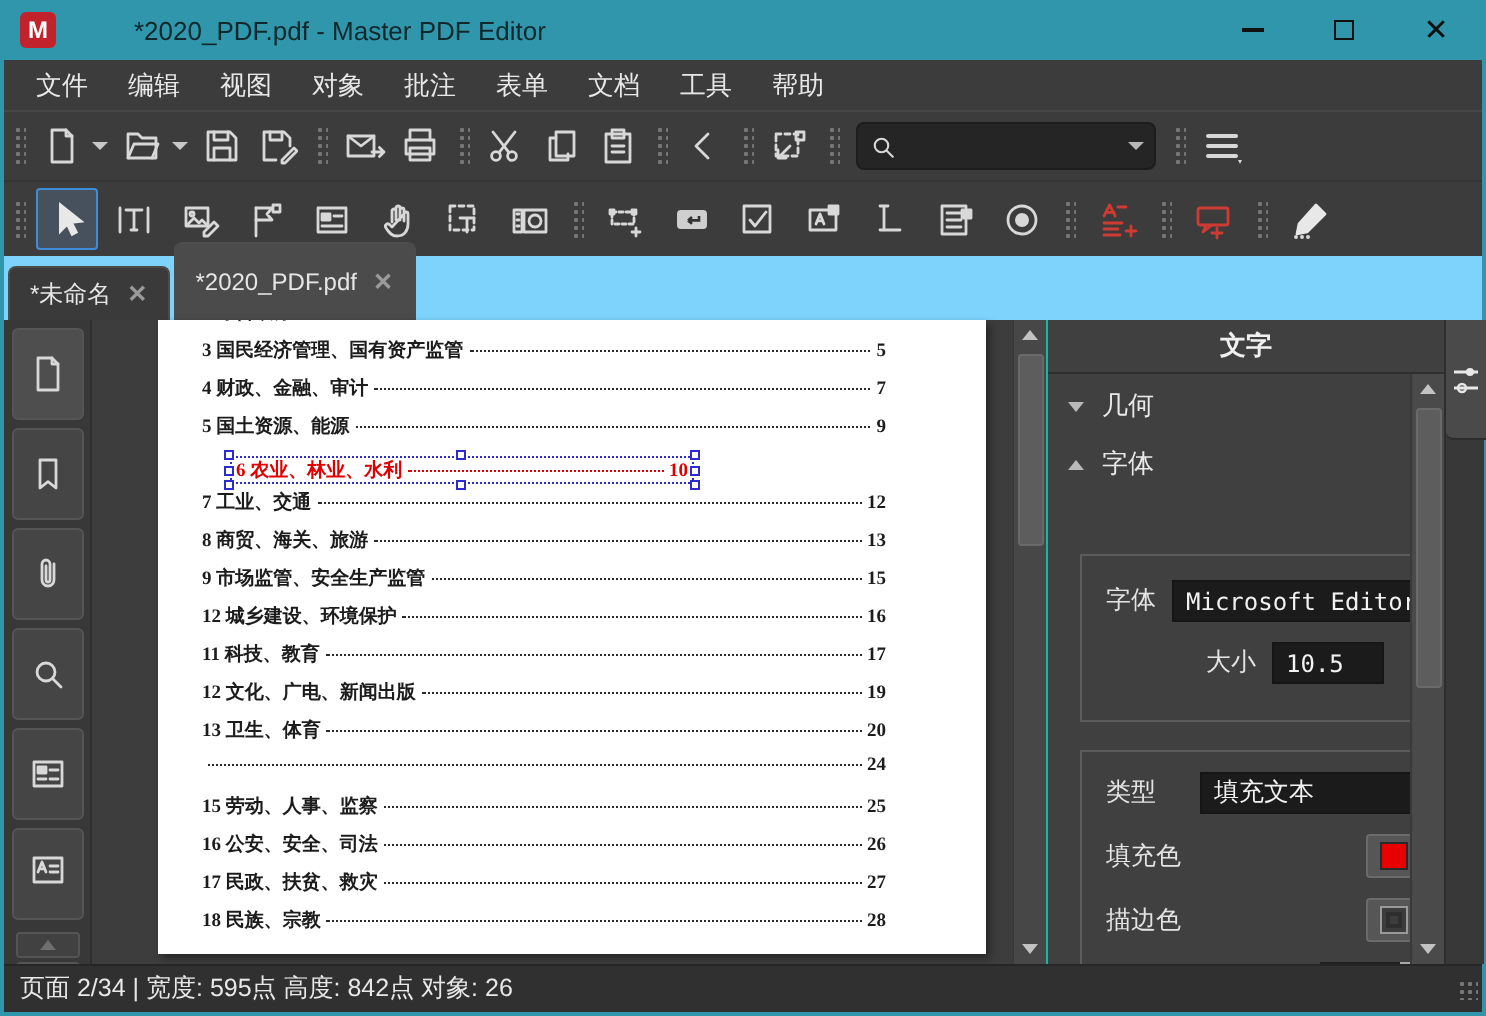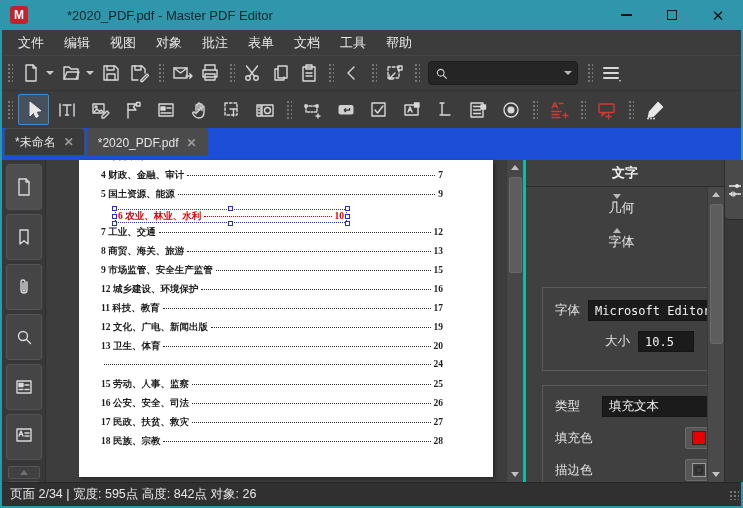--- a/index.html
+++ b/index.html
@@ -39,25 +39,25 @@
               border-top:4px solid #c9c9c9; margin:0 3px 0 1px; }
   .icon-stroke { stroke:#d8d8d8; fill:none; stroke-width:1.4; stroke-linecap:round; stroke-linejoin:round; }
   .icon-red   { stroke:#cf3b31; fill:none; stroke-width:1.4; stroke-linecap:round; stroke-linejoin:round; }
 
   .searchbox { display:flex; align-items:center; width:150px; height:24px; background:#252525;
                border:1px solid #1d1d1d; border-radius:4px; margin:0 4px; padding:0 5px; }
   .searchbox input { flex:1; background:transparent; border:none; outline:none; color:#ddd; font-size:12px; min-width:0; }
   .search-caret { width:0; height:0; border-left:4px solid transparent; border-right:4px solid transparent; border-top:4px solid #b8b8b8; }
 
   
-  .tabbar { height:32px; background:#1d4ed8; display:flex; padding-left:2px; flex:0 0 32px; }
+  .tabbar { height:32px; background:#7dd3fc; display:flex; align-items:flex-end; padding-left:2px; flex:0 0 32px; }
   .tab { height:27px; display:flex; align-items:center; padding:0 10px; margin-right:2px;
          background:#3a3a3a; border:1px solid #4c4c4c; border-bottom:none; border-radius:4px 4px 0 0;
          color:#e6e6e6; font-size:12px; }
-  .tab.active { background:#4b4b4b; height:28px; }
+  .tab.active { background:#4b4b4b; height:39px; }
   .tab-close { color:#9a9a9a; font-size:12px; margin-left:8px; font-weight:bold; }
 
   
   .main { flex:1; display:flex; min-height:0; background:#3d3d3d; }
 
   
   .sidebar { width:44px; background:#383838; border-right:1px solid #2f2f2f; display:flex; flex-direction:column;
              align-items:center; padding-top:4px; overflow:hidden; }
   .sbtn { width:36px; height:46px; margin-bottom:4px; background:#454545; border:1px solid #555;
           border-radius:3px; display:flex; align-items:center; justify-content:center; flex:0 0 46px; }
@@ -87,27 +87,27 @@
   .vscroll { position:absolute; right:0; top:0; bottom:0; width:17px; background:#474747; border-left:1px solid #3a3a3a;
              display:flex; flex-direction:column; align-items:center; }
   .scroll-arrow { width:17px; height:15px; display:flex; align-items:center; justify-content:center; flex:0 0 15px; }
   .arr { width:0; height:0; border-left:4.5px solid transparent; border-right:4.5px solid transparent; }
   .arr.up { border-bottom:5px solid #c2c2c2; }
   .arr.down { border-top:5px solid #c2c2c2; }
   .arr.dis { border-bottom-color:#6f6f6f; }
   .thumb { width:13px; background:#5d5d5d; border:1px solid #6a6a6a; border-radius:2px; }
 
   
-  .right-panel { width:218px; background:#404040; border-left:3px solid #14b8a6; display:flex; }
+  .right-panel { width:218px; background:#404040; border-left:1px solid #14b8a6; display:flex; }
   .panel-main { width:198px; display:flex; flex-direction:column; }
   .panel-header { height:27px; border-bottom:1px solid #2e2e2e; color:#f0f0f0; font-size:13px; font-weight:bold;
                   display:flex; align-items:center; justify-content:center; flex:0 0 27px; }
   .panel-row { flex:1; display:flex; min-height:0; }
   .panel-body { flex:1; overflow:hidden; position:relative; }
-  .section-row { display:flex; align-items:center; color:#e8e8e8; font-size:13px; padding:7px 0 4px 10px;flex-direction:column; }
+  .section-row { display:flex; align-items:center; color:#e8e8e8; font-size:13px; padding:7px 0 4px 10px; }
   .tri { width:0; height:0; margin-right:9px; }
   .tri.down { border-left:4.5px solid transparent; border-right:4.5px solid transparent; border-top:5px solid #b9b9b9; }
   .tri.up { border-left:4.5px solid transparent; border-right:4.5px solid transparent; border-bottom:5px solid #b9b9b9; }
   .groupbox { width:210px; margin-left:16px; border:1px solid #5c5c5c; position:relative; }
   .gb1 { margin-top:32px; height:84px; padding-top:12px; }
   .gb2 { margin-top:14px; height:130px; padding-top:10px; }
   .frow { display:flex; align-items:center; margin:0 0 10px 12px; color:#e4e4e4; font-size:12.5px; }
   .frow label { margin-right:8px; }
   .pinput { background:#1b1b1b; border:1px solid #151515; color:#f2f2f2; font-size:12px;
             font-family:"DejaVu Sans Mono", monospace; height:21px; display:flex; align-items:center; padding:0 6px; }
@@ -445,20 +445,25 @@
     </div>
 
     <div class="docview">
       <div class="page">
         <div class="toc">
             <div class="toc-row">
               <span class="t">2 综合政务</span>
               <span class="p">3</span>
             </div>
             <div class="toc-row">
+              <span class="t">3 国民经济管理、国有资产监管</span>
+              <span class="leader"></span>
+              <span class="p">5</span>
+            </div>
+            <div class="toc-row">
               <span class="t">4 财政、金融、审计</span>
               <span class="leader"></span>
               <span class="p">7</span>
             </div>
             <div class="toc-row">
               <span class="t">5 国土资源、能源</span>
               <span class="leader"></span>
               <span class="p">9</span>
             </div>
             <div class="toc-row">

